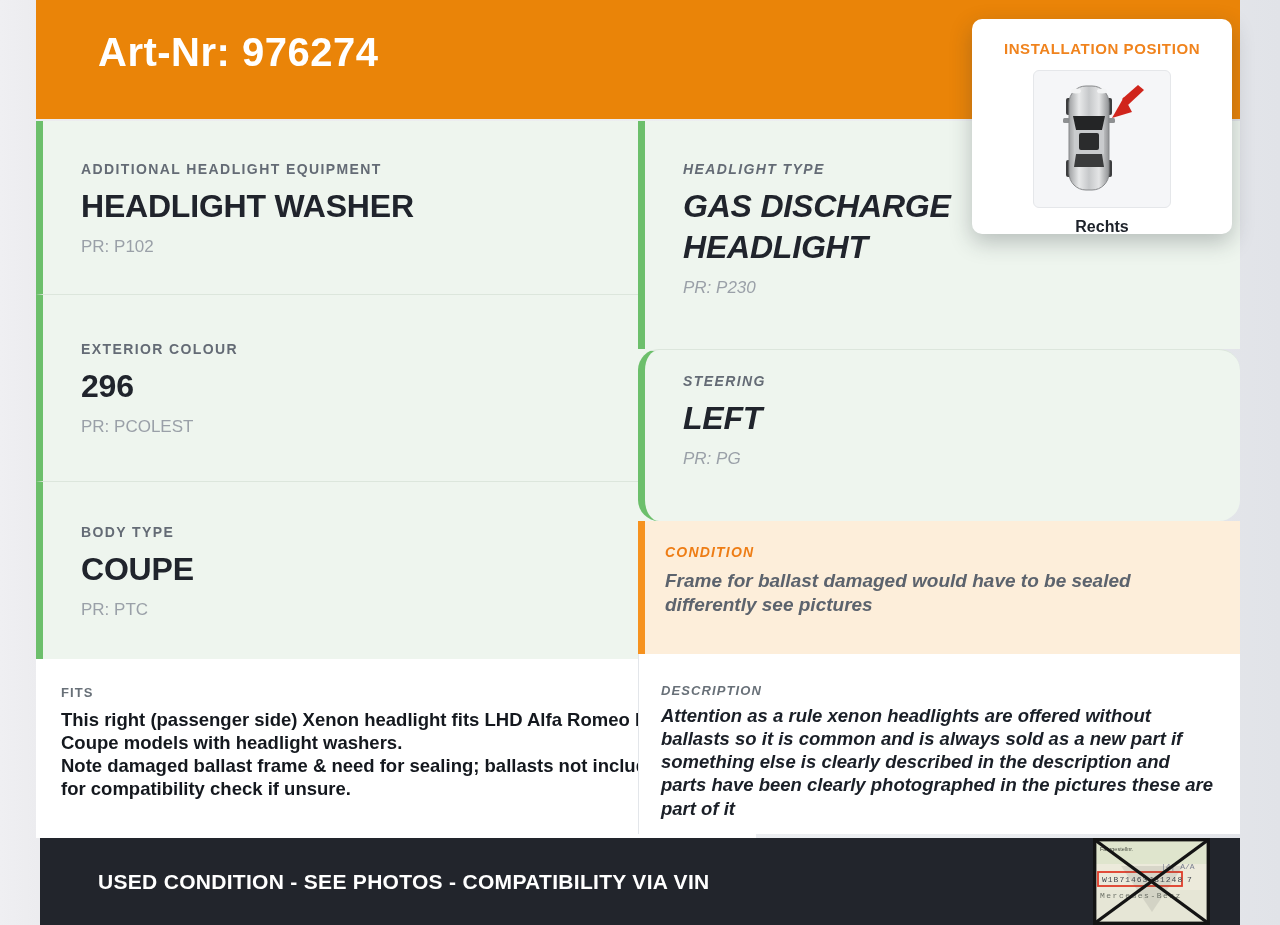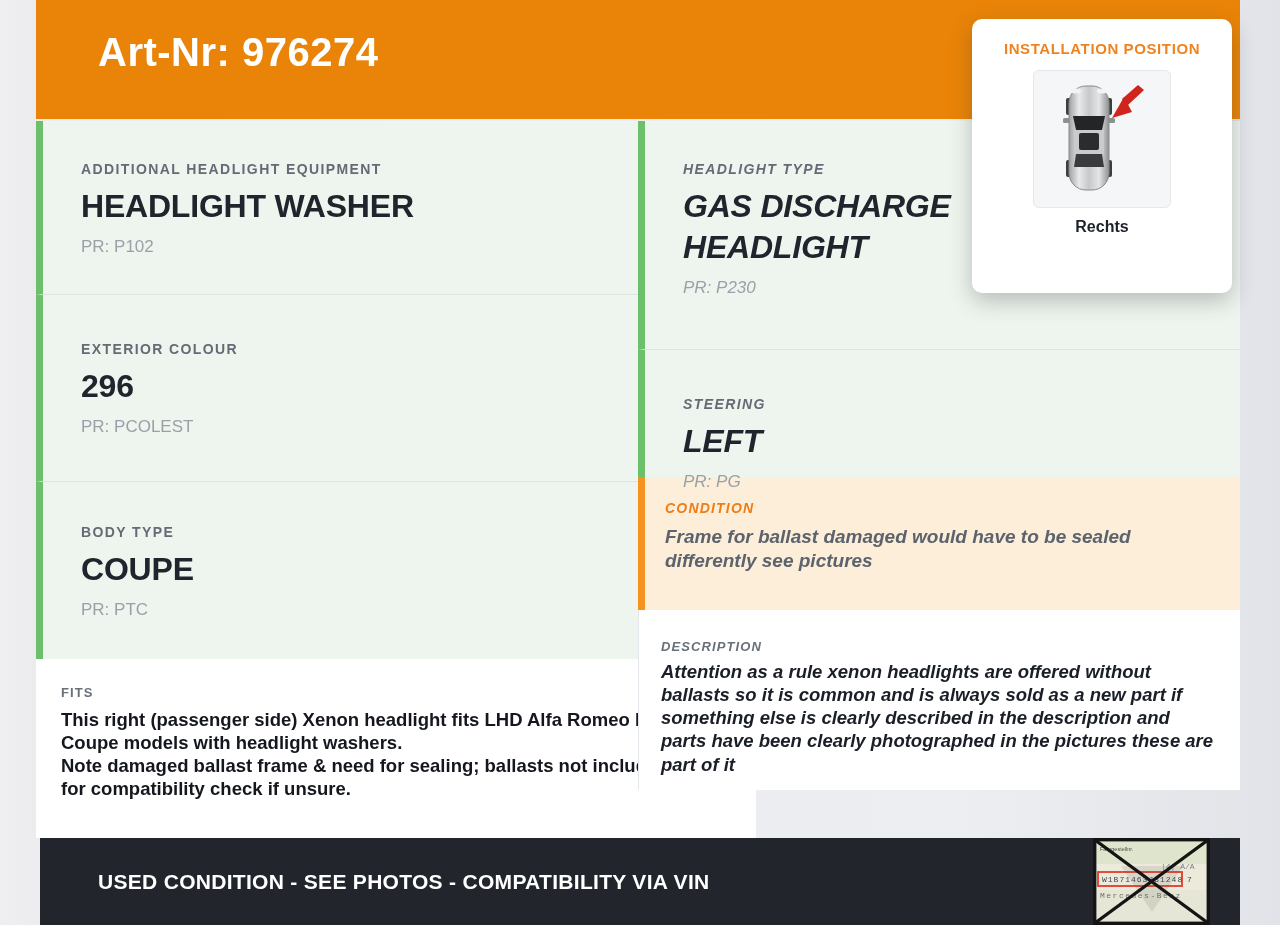--- a/index.html
+++ b/index.html
@@ -15,21 +15,21 @@
   
   .col-left{position:absolute;left:36px;top:121px;width:720px;}
   .col-right{position:absolute;left:638px;top:121px;width:602px;font-style:italic;}
   .spec{box-sizing:border-box;background:#eef5ee;border-left:7px solid #6cbf6b;
         padding:40px 30px 0 38px;}
   .spec + .spec{border-top:1px solid #dce6dc;}
   .s-l1{height:173px;}
   .s-l2{height:187px;padding-top:46px;}
   .s-l3{height:178px;padding-top:42px;}
   .s-r1{height:228px;}
-  .s-r2{height:128px;padding-top:46px;}
+  .s-r2{height:172px;padding-top:23px;border-radius:21px;}
   .spec-label{font-size:14px;font-weight:700;color:#646b75;letter-spacing:1.4px;}
   .spec-value{margin-top:9px;font-size:32px;font-weight:800;color:#20242c;letter-spacing:-0.2px;line-height:1.28;}
   .spec-value.wrap{max-width:400px;}
   .spec-pr{margin-top:10px;font-size:17px;color:#9aa0a8;}
 
   
   .condition{box-sizing:border-box;height:133px;background:#fdeeda;border-left:7px solid #f6921e;
              padding:23px 40px 0 20px;}
   .condition-label{font-size:14px;font-weight:700;color:#ee7d15;letter-spacing:1.2px;}
   .condition-text{margin-top:9px;max-width:505px;font-size:19px;font-weight:600;color:#5c636d;line-height:1.27;}
@@ -41,21 +41,21 @@
   .txt-label{font-size:13px;font-weight:700;color:#687078;letter-spacing:1.1px;}
   .txt-body{margin-top:8px;font-size:18.5px;font-weight:700;color:#14181e;line-height:1.25;white-space:pre-line;}
   .desc .txt-body{color:#1a1f27;margin-top:6px;}
 
   
   .bottom-bar{position:absolute;left:40px;top:838px;width:1200px;height:87px;background:#22252c;
               display:flex;align-items:center;box-sizing:border-box;padding-left:58px;}
   .bottom-bar span{color:#ffffff;font-size:21px;font-weight:800;letter-spacing:0.3px;}
 
   
-  .card{position:absolute;left:972px;top:19px;width:260px;height:274px;background:#ffffff;
+  .card{position:absolute;left:972px;top:19px;width:260px;height:215px;background:#ffffff;
         border-radius:10px;box-shadow:0 8px 22px rgba(40,45,55,0.28);text-align:center;z-index:5;}
   .card-title{margin-top:21px;font-size:15px;font-weight:800;color:#f0831d;letter-spacing:0.6px;}
   .car-box{width:138px;height:138px;margin:13px auto 0;background:#f5f6f8;border:1px solid #e5e7ea;
            border-radius:6px;display:flex;align-items:center;justify-content:center;box-sizing:border-box;}
   .card-pos{margin-top:10px;font-size:16px;font-weight:700;color:#1d222a;}
 
   
   .doc{position:absolute;left:1093px;top:838px;width:117px;height:87px;z-index:6;}
 </style>
 </head>

